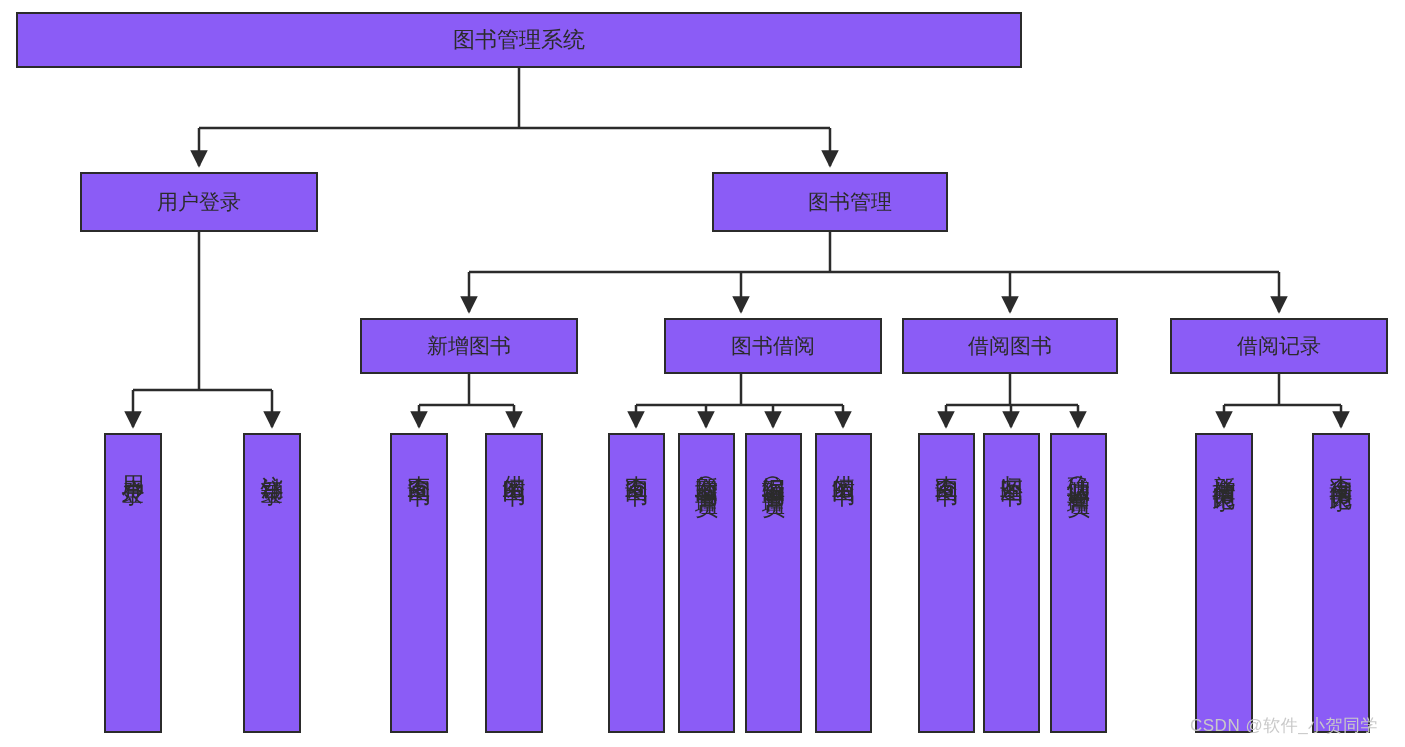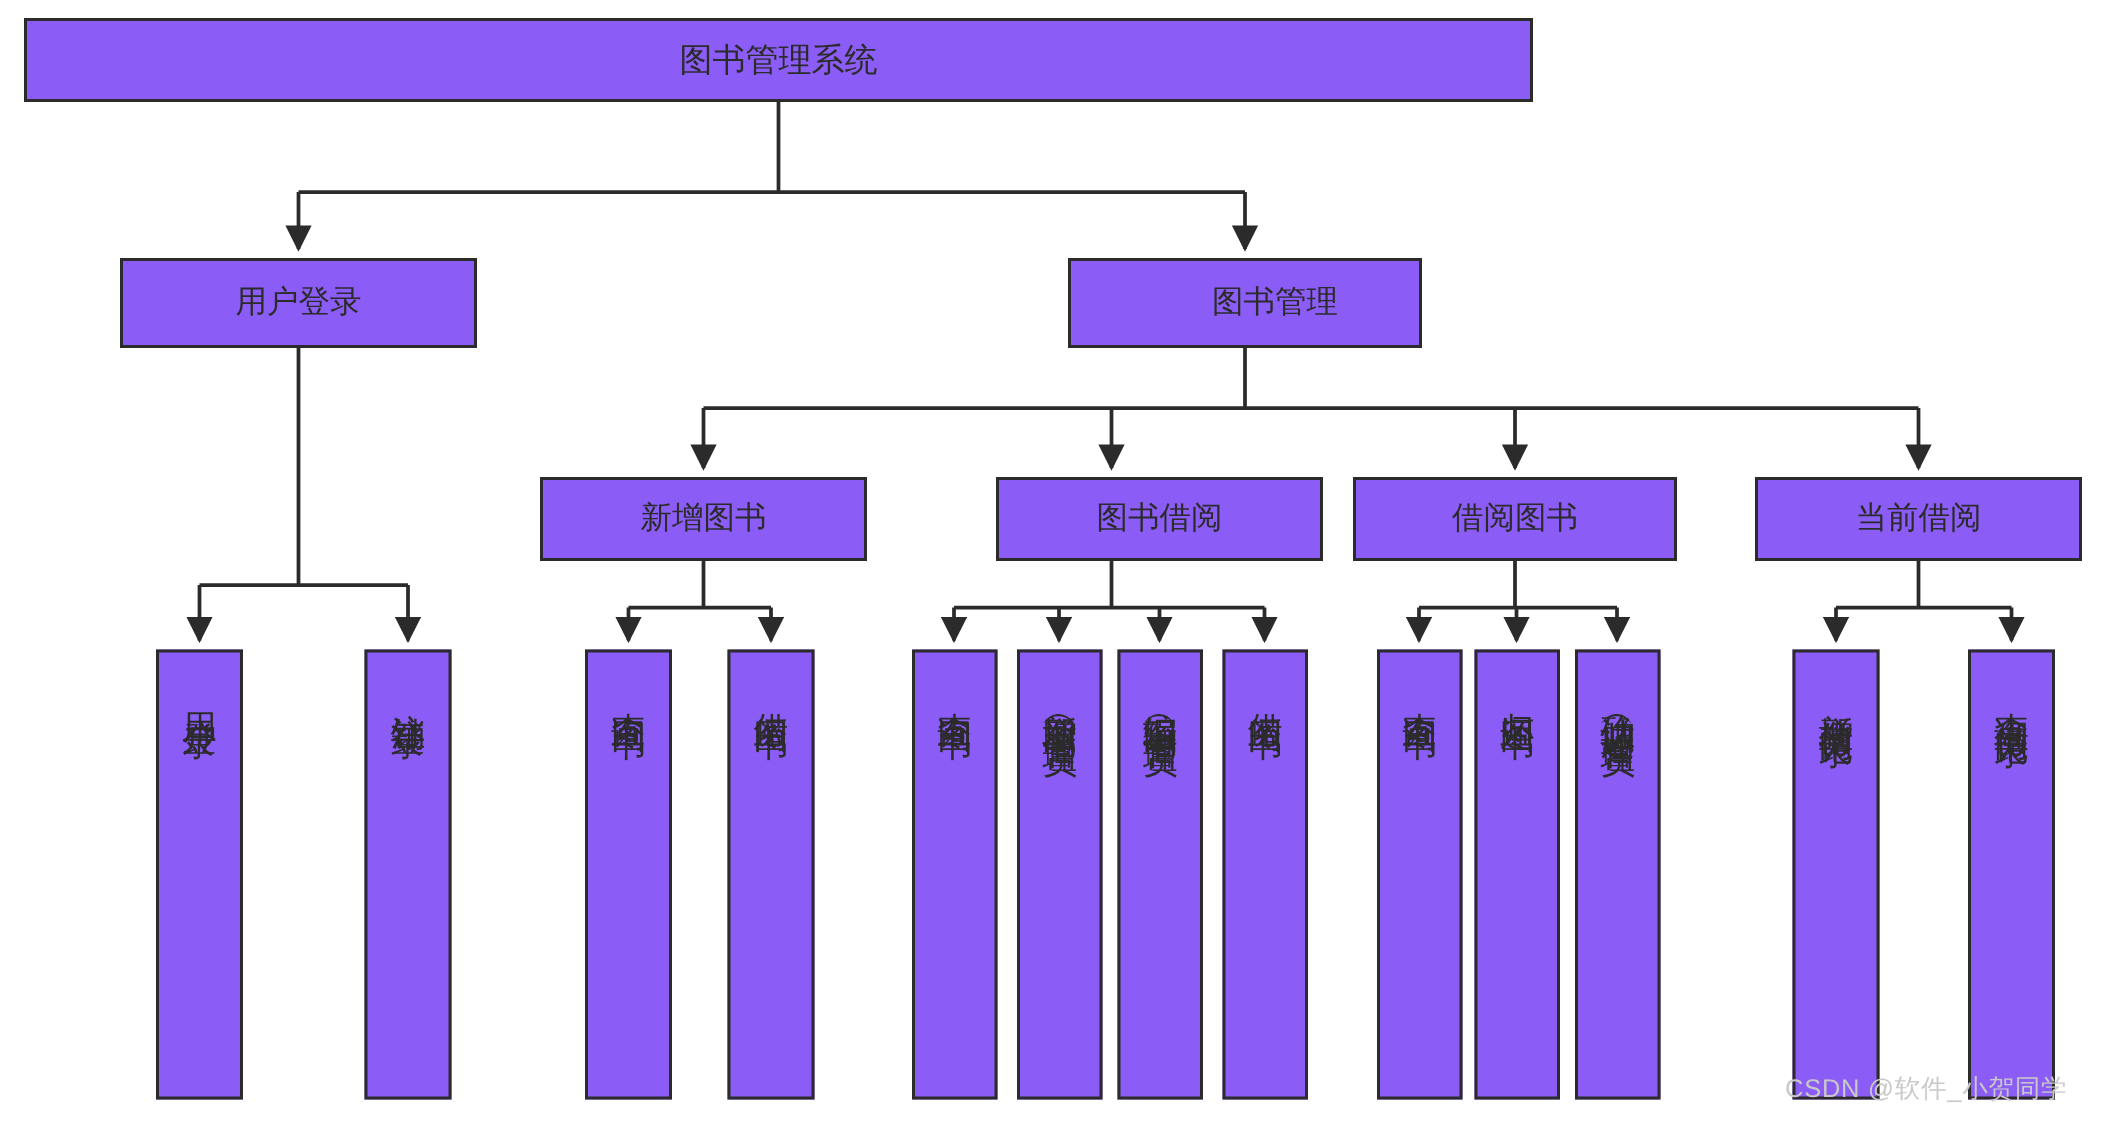--- a/index.html
+++ b/index.html
@@ -135,21 +135,21 @@
   <div class="node horiz" style="left:360px; top:318px; width:218px; height:56px;">
     <span class="label">新增图书</span>
   </div>
   <div class="node horiz" style="left:632px; top:318px; width:218px; height:56px;margin-left:32px;">
     <span class="label">图书借阅</span>
   </div>
   <div class="node horiz" style="left:902px; top:318px; width:216px; height:56px;">
     <span class="label">借阅图书</span>
   </div>
   <div class="node horiz" style="left:1170px; top:318px; width:218px; height:56px;">
-    <span class="label">当前借阅</span>
+    <span class="label">借阅记录</span>
   </div>
 
   <div class="node vert" style="left:104px; top:433px; width:58px; height:300px;">
     <span class="label">用户登录</span>
   </div>
   <div class="node vert" style="left:243px; top:433px; width:58px; height:300px;">
     <span class="label">注销登录</span>
   </div>
   <div class="node vert" style="left:390px; top:433px; width:58px; height:300px;">
     <span class="label">查询图书</span>

